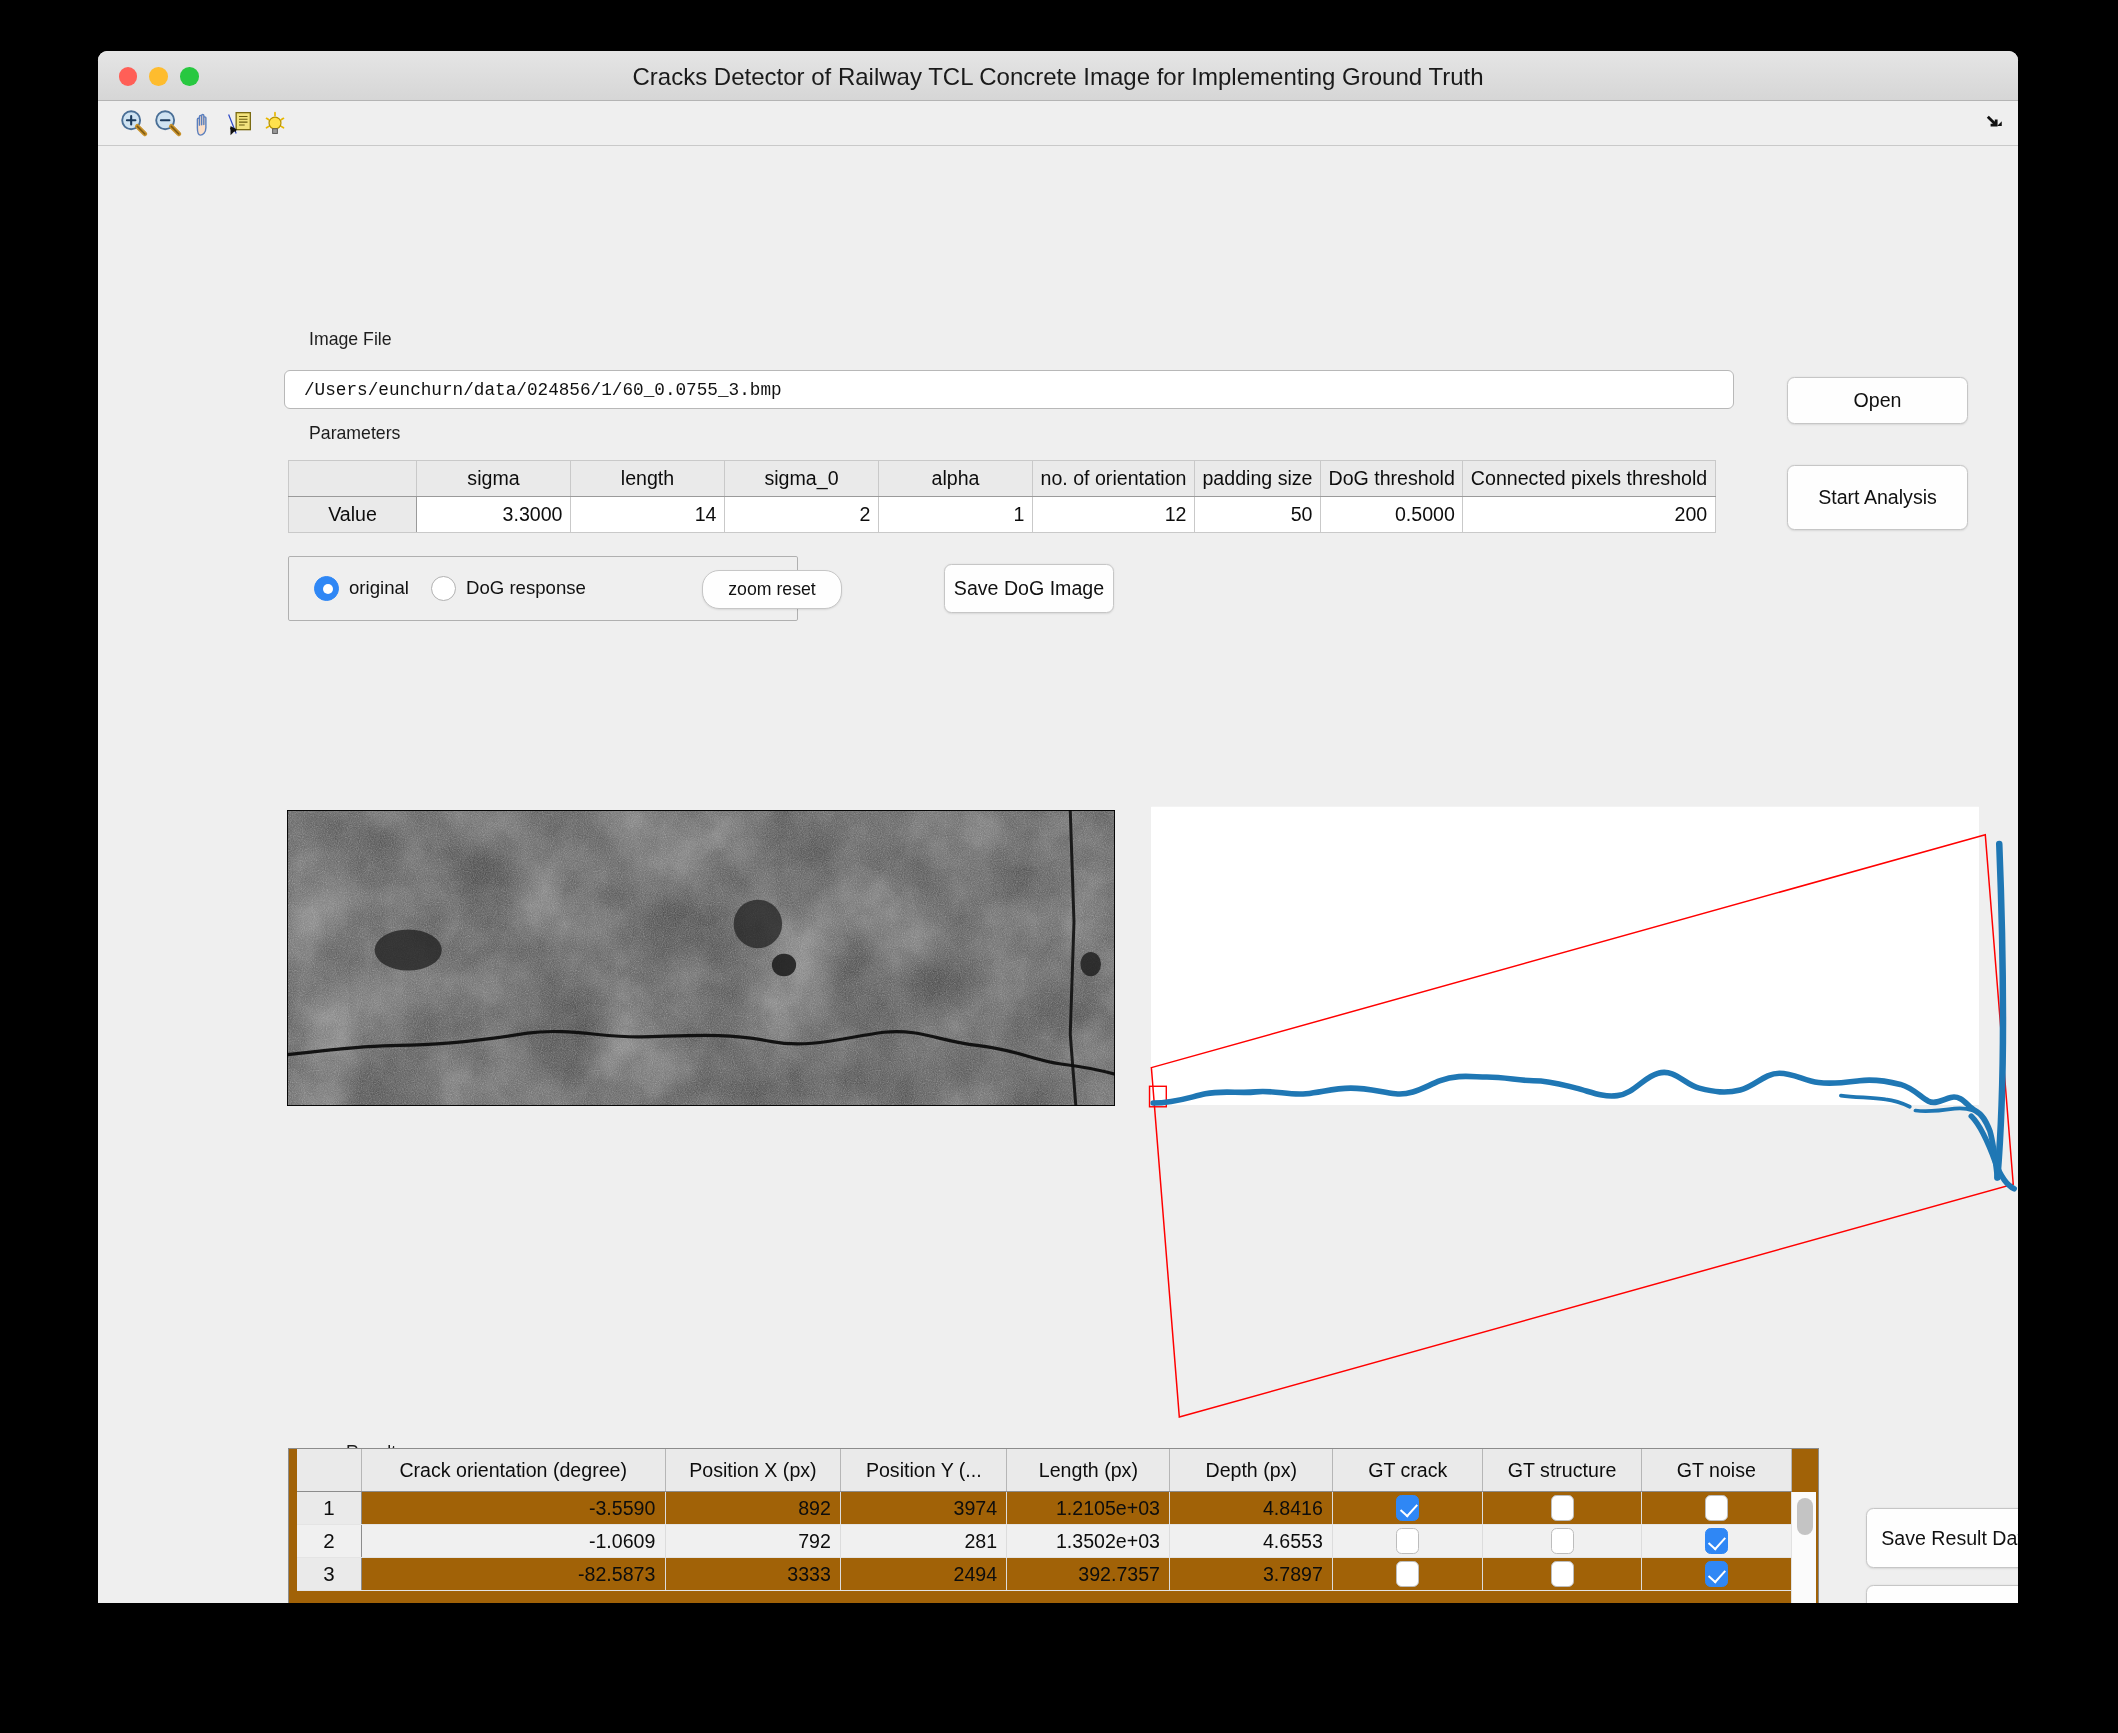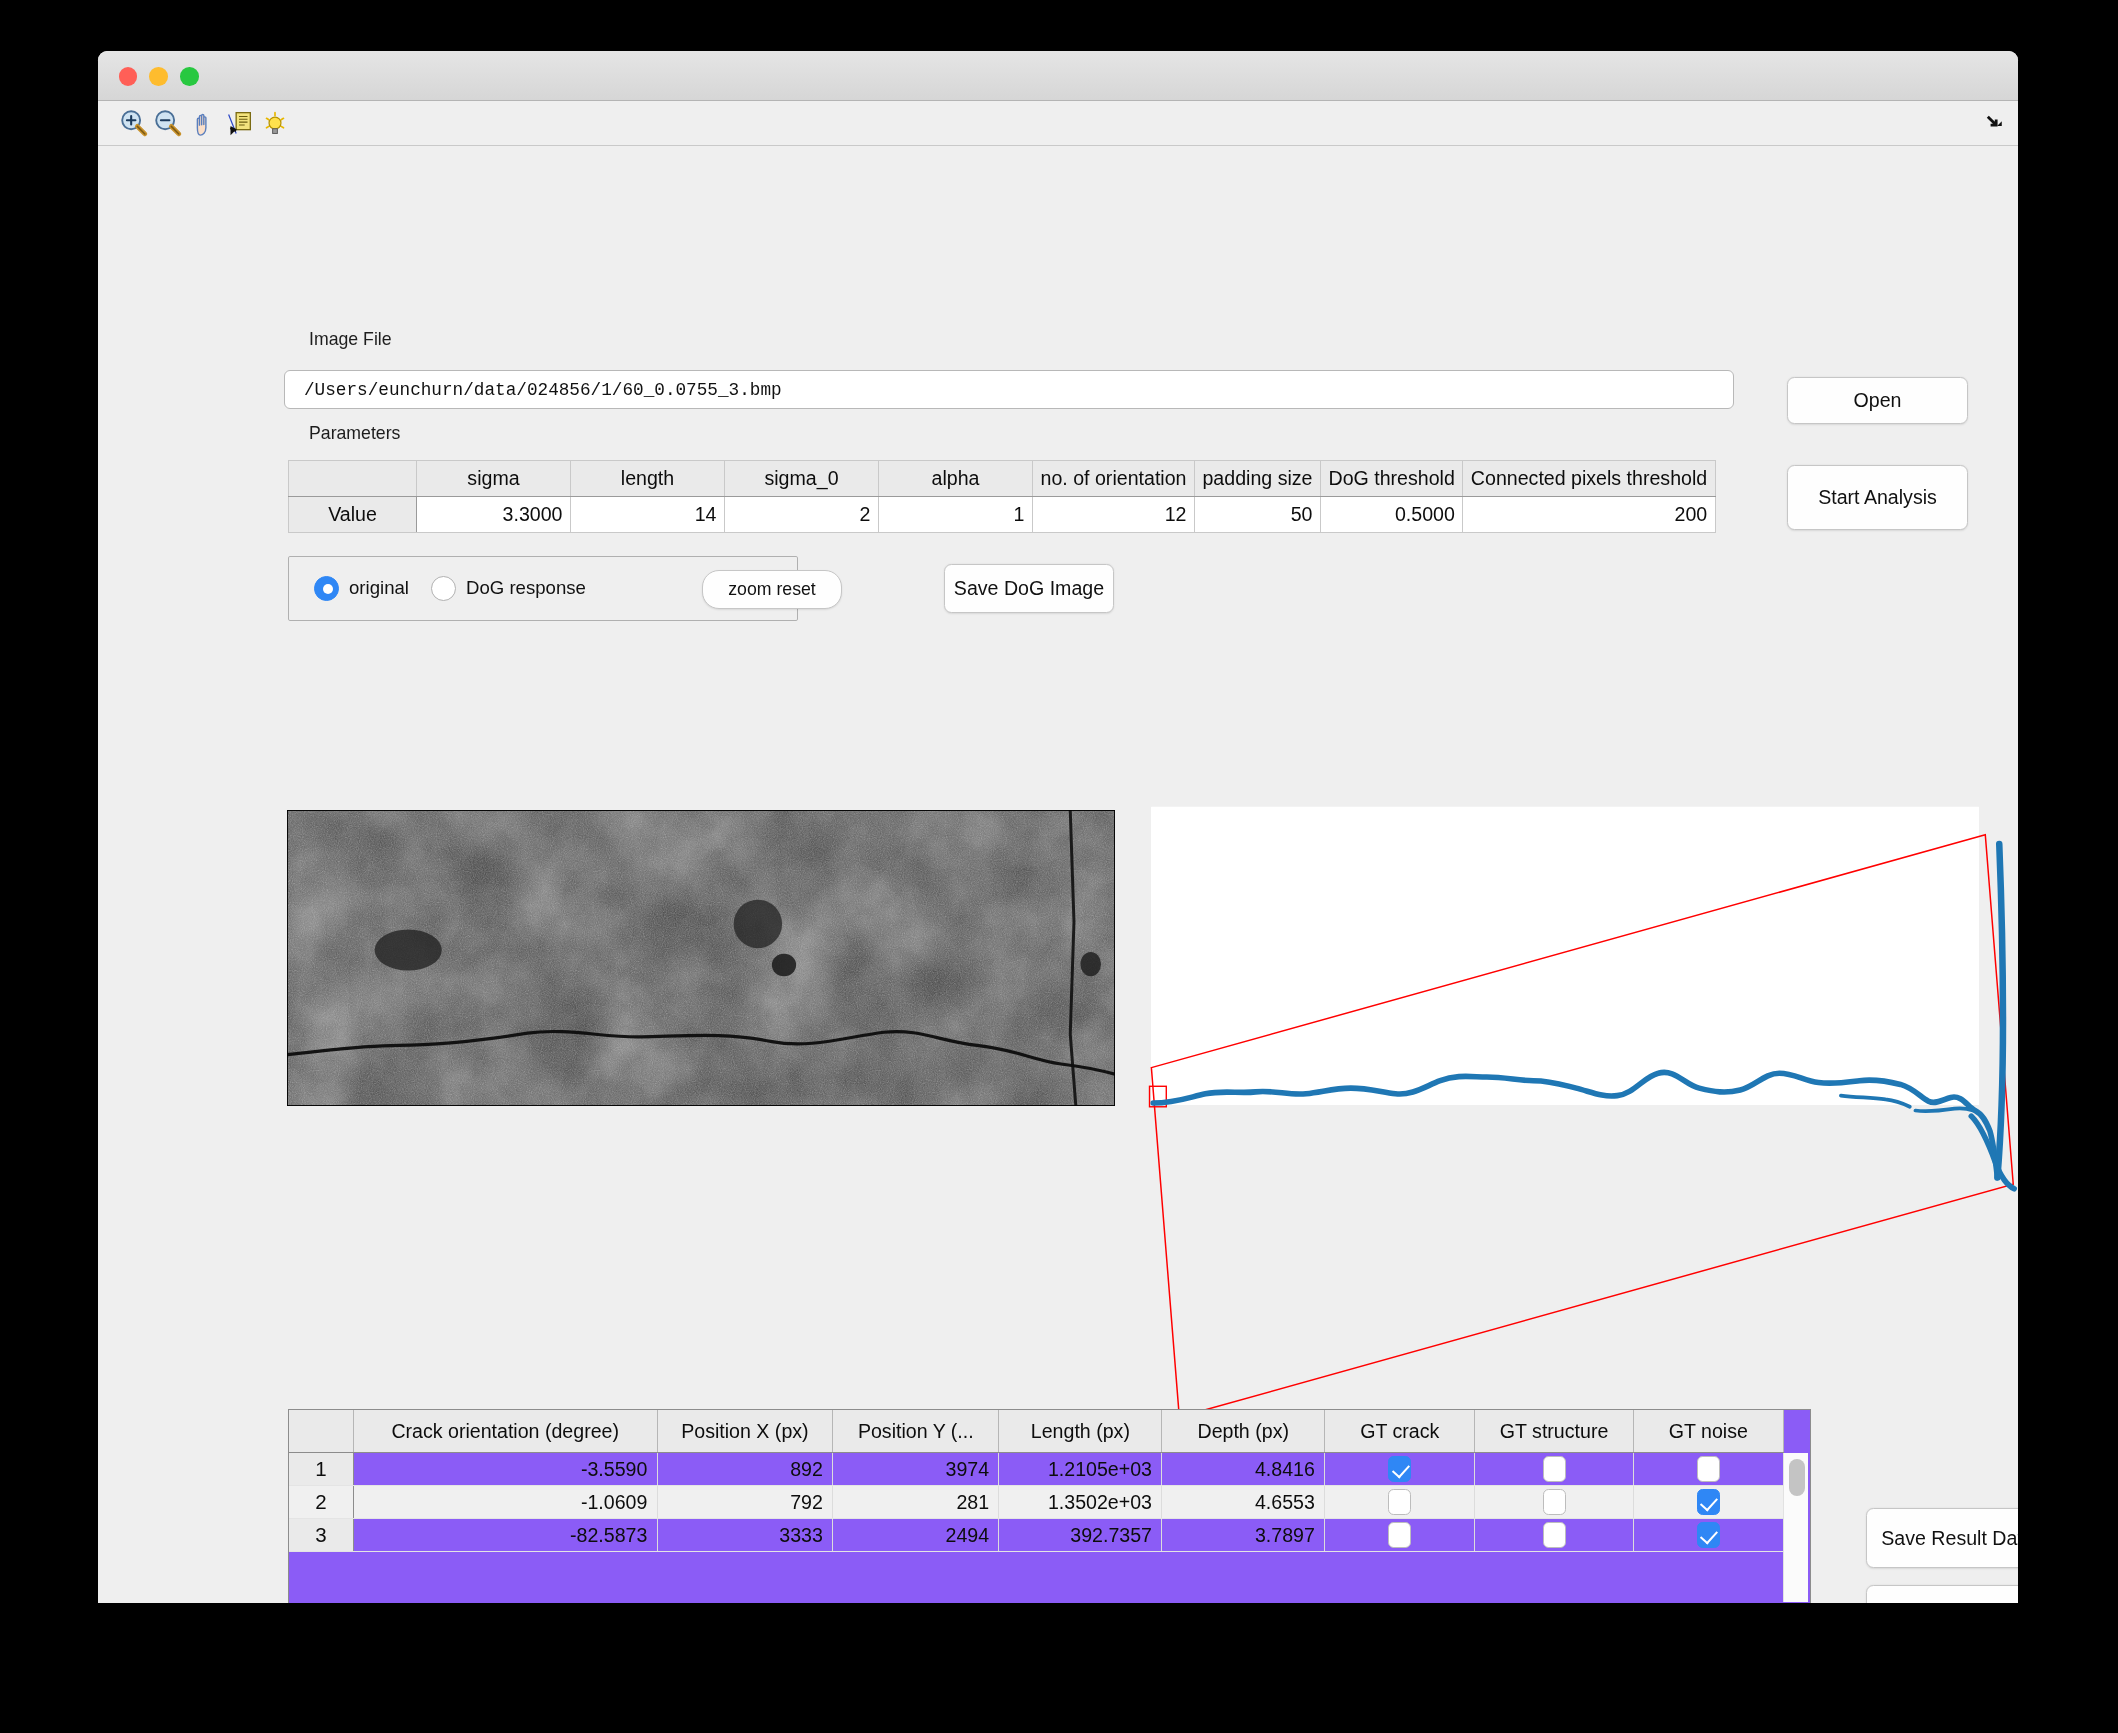--- a/index.html
+++ b/index.html
@@ -111,22 +111,22 @@
     background:#1b1b1b;overflow:hidden;
   }
   #axes-dog{
     position:absolute;left:1053px;top:661px;width:828px;height:298px;
     background:#ffffff;overflow:visible;
   }
   #dog-svg{position:absolute;left:-298px;top:-140px;width:1426px;height:587px;overflow:visible;}
 
   
   #results-wrap{
-    position:absolute;left:190px;top:1263px;width:1521px;height:194px;
-    background:#8b5cf6;border:1.9px solid #8c8c8c;overflow:hidden;
+    position:absolute;left:190px;top:1302px;width:1521px;height:194px;
+    background:#a16207;border:1.9px solid #8c8c8c;overflow:hidden;padding-left:8px;
   }
   #results-table{
     border-collapse:collapse;font-size:19.6px;color:#0d0d0d;width:1495px;
     table-layout:fixed;
   }
   #results-table th{
     background:#eaeaea;font-weight:normal;height:42px;
     border-right:0.9px solid #b6b6b6;border-bottom:0.9px solid #8c8c8c;
     text-align:center;padding:0 5.6px;white-space:nowrap;overflow:hidden;
   }
@@ -161,20 +161,21 @@
 </style>
 </head>
 <body>
 
 <div id="window">
 
   <div id="titlebar">
     <div class="traffic tl-red"></div>
     <div class="traffic tl-yellow"></div>
     <div class="traffic tl-green"></div>
+    <div id="window-title">Cracks Detector of Railway TCL Concrete Image for Implementing Ground Truth</div>
   </div>
 
   <div id="toolbar">
 
     <svg class="tbicon" id="tb-zoom-in" viewBox="0 0 36 36">
       <circle cx="15" cy="14" r="9.5" fill="#cfe3f2" stroke="#4a6f96" stroke-width="2"></circle>
       <path d="M15 9.5v9M10.5 14h9" stroke="#1b3a5c" stroke-width="2.2" stroke-linecap="round"></path>
       <path d="M21.5 20.5l8 8" stroke="#c8922c" stroke-width="5" stroke-linecap="round"></path>
       <path d="M21.5 20.5l8 8" stroke="#7d5a13" stroke-width="1.6" stroke-linecap="round"></path>
     </svg>

